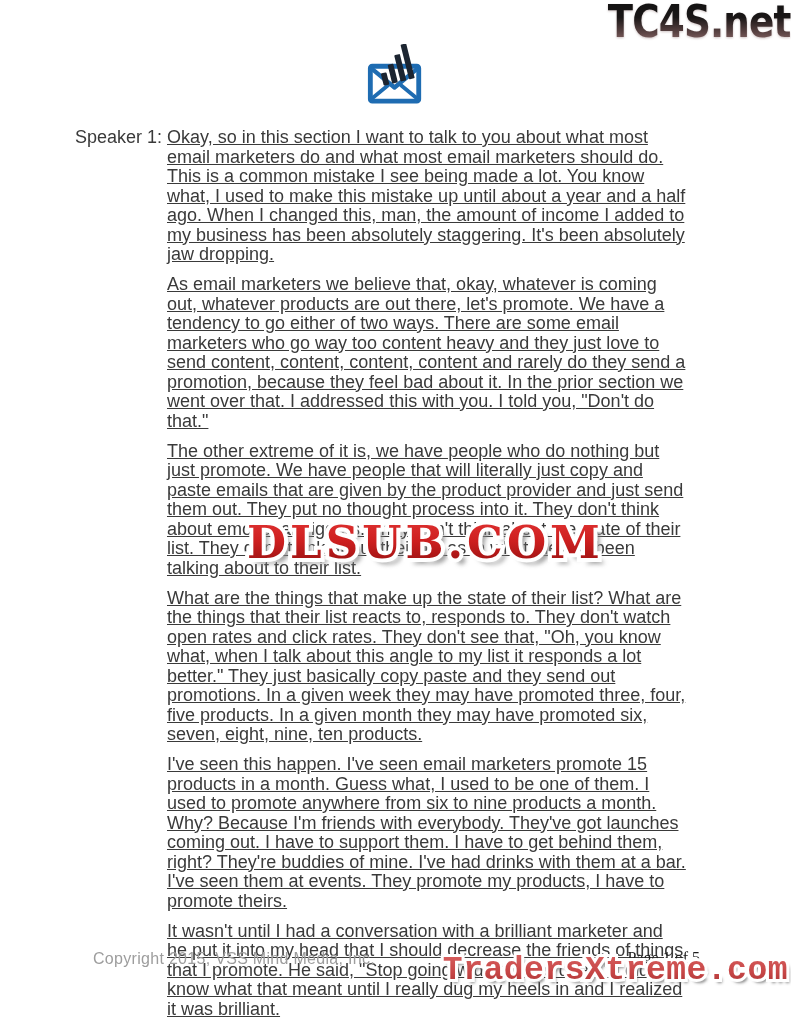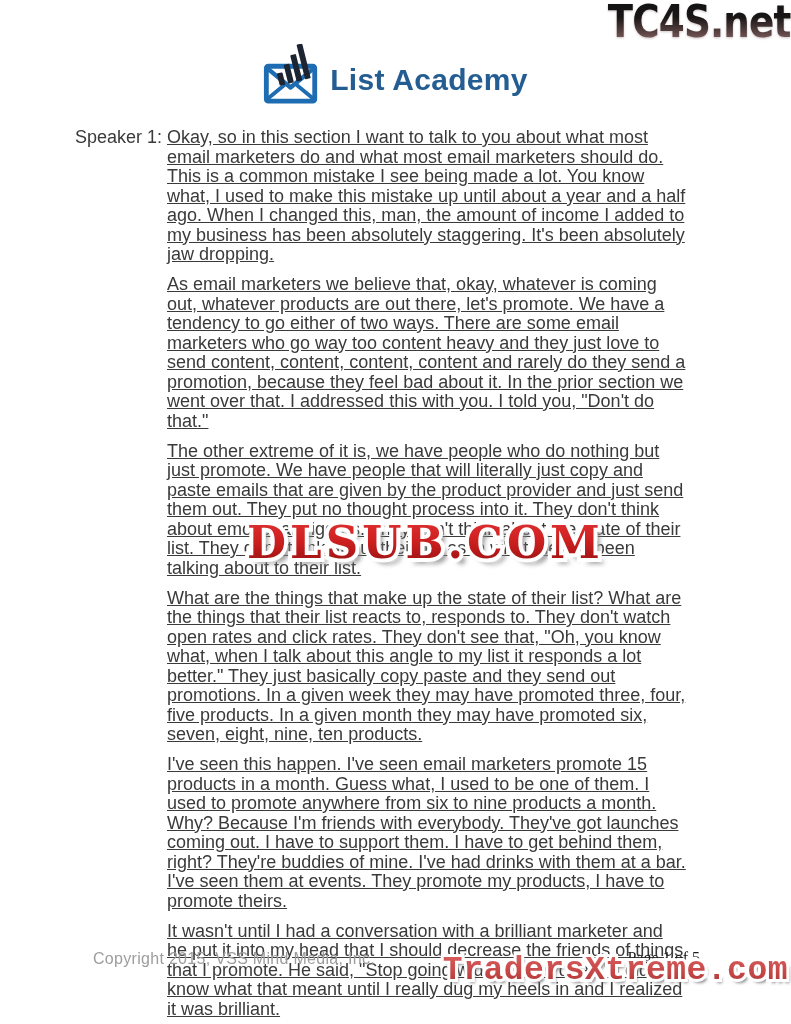--- a/index.html
+++ b/index.html
@@ -140,21 +140,20 @@
       <path d="M5 56 L21 43" fill="none" stroke="#1e6cb2" stroke-width="4" stroke-linecap="round"></path>
       <path d="M51 56 L35 43" fill="none" stroke="#1e6cb2" stroke-width="4" stroke-linecap="round"></path>
       <g fill="#1c2531" transform="rotate(-14 30 42)">
         <rect x="17" y="27" width="6" height="13" rx="1"></rect>
         <rect x="26" y="20" width="6" height="20" rx="1"></rect>
         <rect x="35" y="12" width="6" height="28" rx="1"></rect>
         <rect x="44" y="3" width="6" height="37" rx="1"></rect>
       </g>
     </svg>
   </span>
-  <span class="logo-text">List Academy</span>
 </div>
 
 <div class="transcript">
   <span class="speaker">Speaker 1:</span>
   <p class="para">Okay, so in this section I want to talk to you about what most email marketers do and what most email marketers should do. This is a common mistake I see being made a lot. You know what, I used to make this mistake up until about a year and a half ago. When I changed this, man, the amount of income I added to my business has been absolutely staggering. It's been absolutely jaw dropping.</p>
   <p class="para">As email marketers we believe that, okay, whatever is coming out, whatever products are out there, let's promote. We have a tendency to go either of two ways. There are some email marketers who go way too content heavy and they just love to send content, content, content, content and rarely do they send a promotion, because they feel bad about it. In the prior section we went over that. I addressed this with you. I told you, "Don't do that."</p>
   <p class="para">The other extreme of it is, we have people who do nothing but just promote. We have people that will literally just copy and paste emails that are given by the product provider and just send them out. They put no thought process into it. They don't think about emotional triggers. They don't think about the state of their list. They don't think about their list as in what they've been talking about to their list.</p>
   <p class="para">What are the things that make up the state of their list? What are the things that their list reacts to, responds to. They don't watch open rates and click rates. They don't see that, "Oh, you know what, when I talk about this angle to my list it responds a lot better." They just basically copy paste and they send out promotions. In a given week they may have promoted three, four, five products. In a given month they may have promoted six, seven, eight, nine, ten products.</p>
   <p class="para">I've seen this happen. I've seen email marketers promote 15 products in a month. Guess what, I used to be one of them. I used to promote anywhere from six to nine products a month. Why? Because I'm friends with everybody. They've got launches coming out. I have to support them. I have to get behind them, right? They're buddies of mine. I've had drinks with them at a bar. I've seen them at events. They promote my products, I have to promote theirs.</p>
   <p class="para">It wasn't until I had a conversation with a brilliant marketer and he put it into my head that I should decrease the friends of things that I promote. He said, "Stop going wide and go deep." I didn't know what that meant until I really dug my heels in and I realized it was brilliant.</p>

